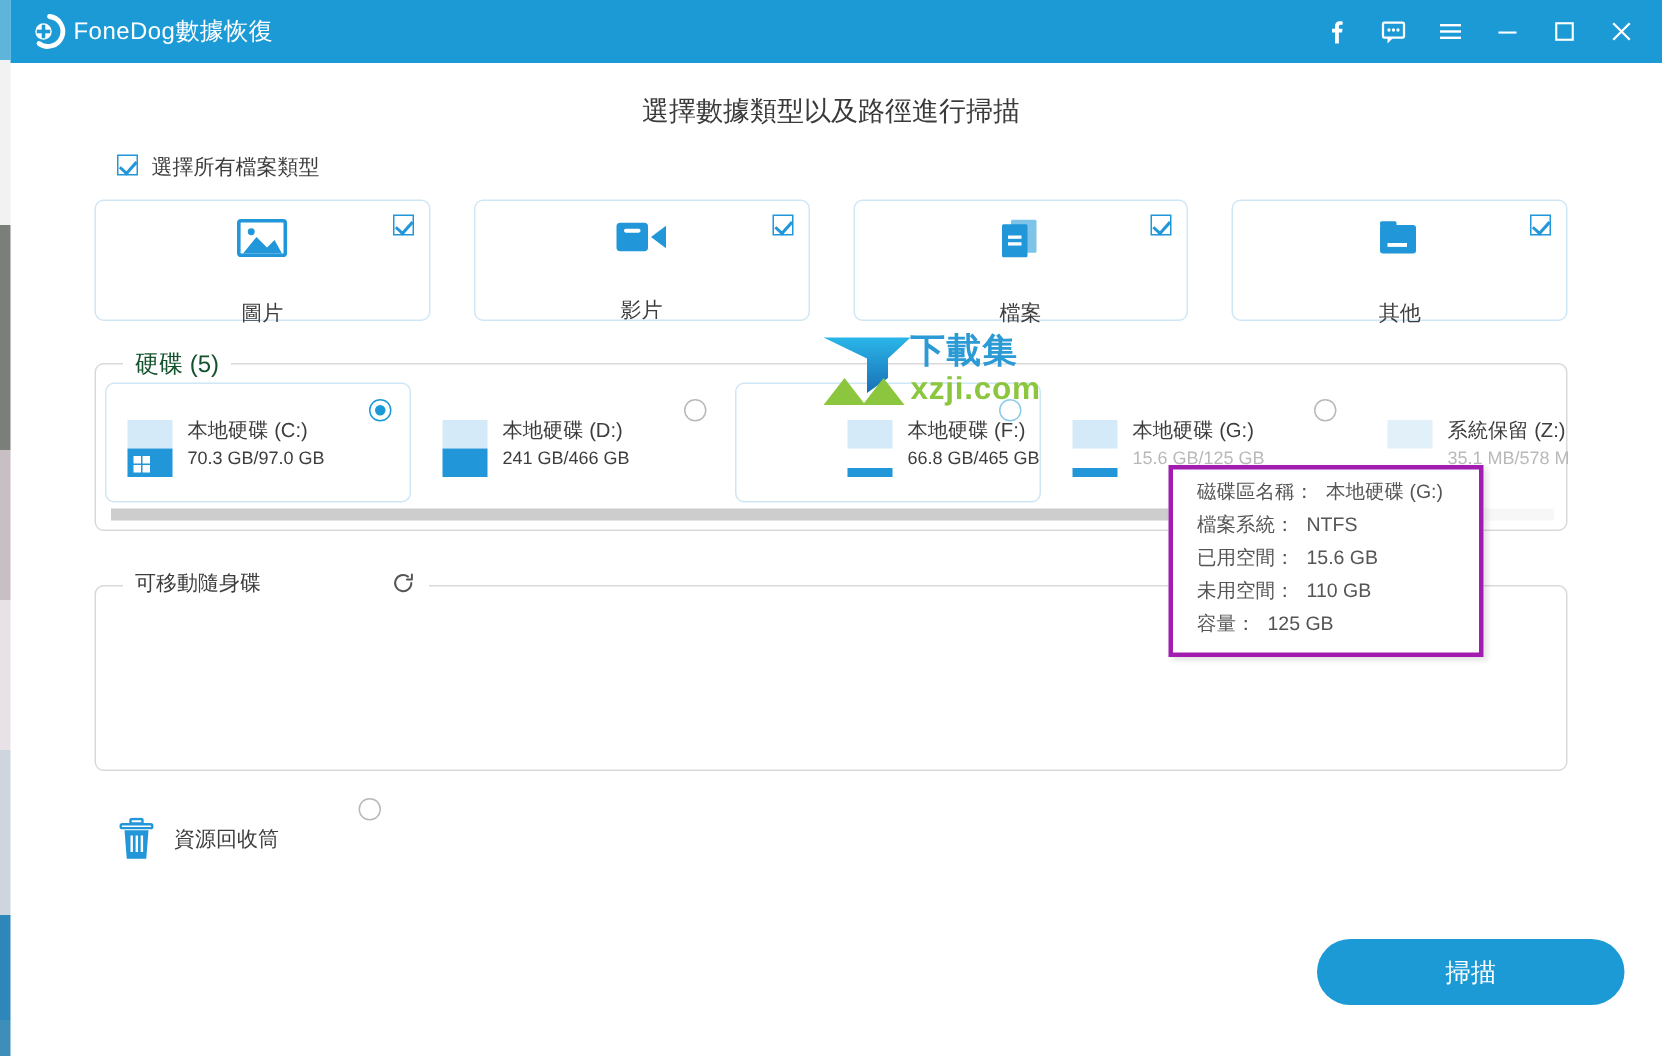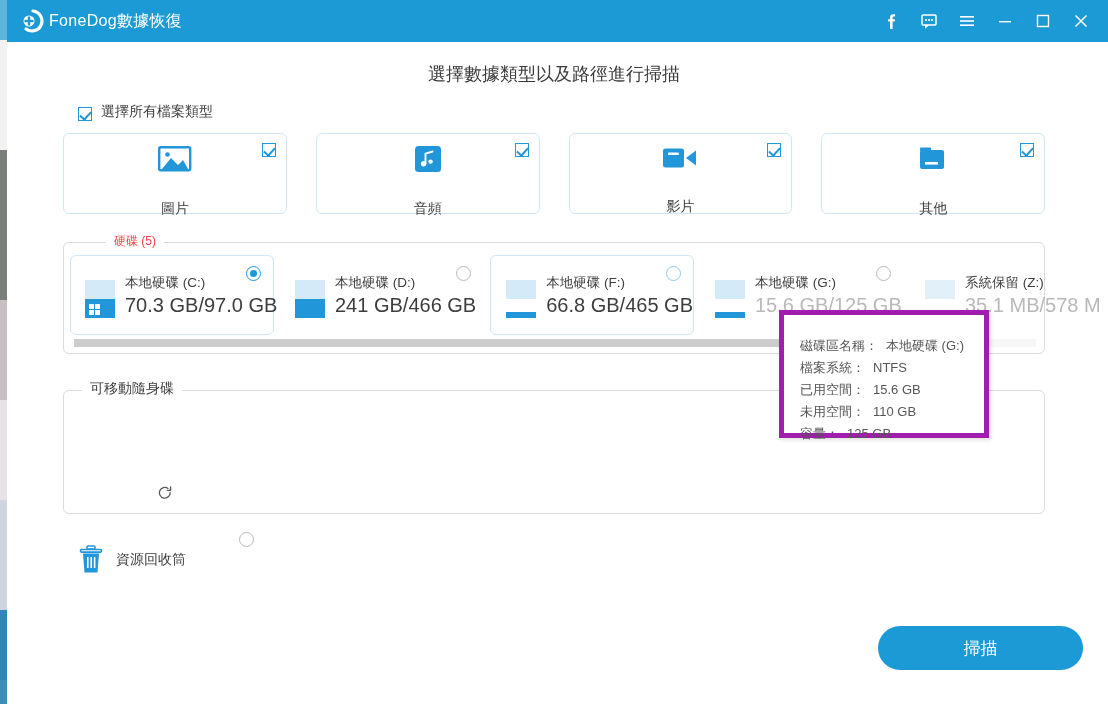--- a/index.html
+++ b/index.html
@@ -56,21 +56,21 @@
 
   
   .page-title {
     position: absolute; left: 0; right: 0; top: 62px;
     text-align: center; font-size: 18px; color: #3a3a3a;
   }
 
   
   .selectall {
     position: absolute; left: 78px; top: 103px;
-    display: flex; align-items: flex-end; gap: 9px;
+    display: flex; align-items: flex-start; gap: 9px;
   }
   .cbx {
     width: 14px; height: 14px; border: 1px solid #2196d8;
     background: #fff; position: relative; flex: 0 0 auto;
   }
   .cbx::after {
     content: ""; position: absolute;
     left: 3px; top: 1px; width: 5px; height: 9px;
     border: solid #2196d8; border-width: 0 2px 2px 0;
     transform: rotate(42deg);
@@ -106,26 +106,26 @@
 
   
   .group {
     position: absolute;
     border: 1px solid #d9d9d9; border-radius: 6px;
     background: #ffffff;
   }
   .group-legend {
     position: absolute; top: -10px; left: 18px;
     background: #ffffff; padding: 0 8px;
-    font-size: 12px; color: #ef4444; white-space: nowrap; margin-left: 24px;
+    font-size: 16px; color: #14532d; white-space: nowrap;
   }
   .group-legend-wide {
     position: absolute; top: -11px; left: 18px;
     background: #ffffff; padding: 0 8px;
-    display: flex; align-items: flex-end; gap: 86px; flex-direction: column;
+    display: flex; align-items: flex-start; gap: 86px;
   }
 
   #drives-group { left: 63px; top: 242px; width: 982px; height: 112px; }
   #removable-group { left: 63px; top: 390px; width: 982px; height: 124px; }
 
   
   .drive-strip {
     position: absolute; left: 6px; top: 12px;
     width: 970px; height: 80px;
     display: flex; gap: 0px;
@@ -150,21 +150,21 @@
   .drive-ico.midfill .bot { height: 8px; top: 30px; }
   .drive-ico .winglyph {
     position: absolute; left: 4px; bottom: 3px;
     width: 11px; height: 11px;
     display: grid; grid-template-columns: 1fr 1fr; grid-template-rows: 1fr 1fr;
     gap: 1.5px;
   }
   .drive-ico .winglyph i { background: #ffffff; display: block; }
   .drive-text { display: flex; flex-direction: column; gap: 2px; }
   .drive-name { font-size: 13.5px; color: #3d3d3d; white-space: nowrap; }
-  .drive-size { font-size: 20px; color: #3d3d3d; white-space: nowrap; }
+  .drive-size { font-size: 12px; color: #3d3d3d; white-space: nowrap; }
   .drive-name.dim, .drive-size.dim { color: #b9b9b9; }
   .radio {
     position: absolute; right: 12px; top: 10px;
     width: 15px; height: 15px; border-radius: 50%;
     border: 1px solid #b9b9b9; background: #fff;
   }
   .radio.on { border: 1px solid #1b9ad6; }
   .radio.on::after {
     content: ""; position: absolute; left: 3px; top: 3px;
     width: 7px; height: 7px; border-radius: 50%; background: #1b9ad6;
@@ -204,23 +204,23 @@
     background: #1b9ad6; color: #ffffff;
     display: flex; align-items: center; justify-content: center;
     font-size: 17px; border: none; cursor: pointer;
   }
 
   
   .tooltip {
     position: absolute; left: 779px; top: 310px;
     width: 210px; height: 128px;
     background: #ffffff;
-    border: 5px solid #a21caf;
+    border: 3px solid #a21caf;
     box-shadow: 2px 2px 4px rgba(0,0,0,.12);
-    padding: 20px 0 0 16px;
+    padding: 4px 0 0 16px;
   }
   .tt-row { display: flex; font-size: 13px; color: #555; line-height: 22px; white-space: nowrap; }
   .tt-key { }
   .tt-val { margin-left: 8px; }
 
   
   .watermark {
     position: absolute; left: 545px; top: 222px;
     width: 150px; height: 60px; pointer-events: none;
   }
@@ -312,46 +312,46 @@
       <span class="type-icon">
         <svg width="34" height="28" viewBox="0 0 34 28">
           <rect x="1.2" y="2.2" width="31" height="23" rx="1.5" fill="none" stroke="#2196d8" stroke-width="2.4"></rect>
           <circle cx="9.5" cy="9.5" r="2.3" fill="#2196d8"></circle>
           <path d="M4 24 L13 13 L20 20 L25 15 L30 24 Z" fill="#2196d8"></path>
         </svg>
       </span>
       <span class="type-label">圖片</span>
     </div>
 
-    <div class="type-card">
-      <span class="cbx2"></span>
-      <span class="type-icon">
-        <svg width="28" height="28" viewBox="0 0 28 28">
-          <rect x="1" y="1" width="26" height="26" rx="3.5" fill="#2196d8"></rect>
-          <path d="M18.5 6.5 L11.5 8.6 L11.5 18.2" fill="none" stroke="#ffffff" stroke-width="1.9" stroke-linecap="round"></path>
-          <circle cx="9.6" cy="18.8" r="2.7" fill="#ffffff"></circle>
-          <circle cx="16.6" cy="16.6" r="2.2" fill="#ffffff"></circle>
-        </svg>
-      </span>
-      <span class="type-label">音頻</span>
-    </div>
 
     <div class="type-card">
       <span class="cbx2"></span>
       <span class="type-icon">
         <svg width="36" height="26" viewBox="0 0 36 26">
           <rect x="1" y="3.5" width="21" height="19" rx="2.5" fill="#2196d8"></rect>
           <rect x="6" y="7.5" width="11" height="2.6" rx="1.2" fill="#ffffff"></rect>
           <path d="M24 13 L34 5.5 L34 20.5 Z" fill="#2196d8"></path>
         </svg>
       </span>
       <span class="type-label">影片</span>
     </div>
 
 
+    <div class="type-card">
+      <span class="cbx2"></span>
+      <span class="type-icon">
+        <svg width="30" height="28" viewBox="0 0 30 28">
+          <rect x="9" y="1.5" width="17" height="22" rx="1" fill="#7dc4e8"></rect>
+          <rect x="3" y="4.5" width="17" height="22" rx="1" fill="#2196d8"></rect>
+          <rect x="7" y="12" width="9" height="2.2" fill="#ffffff"></rect>
+          <rect x="7" y="16.5" width="9" height="2.2" fill="#ffffff"></rect>
+        </svg>
+      </span>
+      <span class="type-label">檔案</span>
+    </div>
 
     <div class="type-card">
       <span class="cbx2"></span>
       <span class="type-icon">
         <svg width="30" height="28" viewBox="0 0 30 28">
           <rect x="2" y="2.5" width="11" height="3.5" rx="1" fill="#2196d8"></rect>
           <rect x="2" y="5" width="24" height="19" rx="2" fill="#2196d8"></rect>
           <rect x="7" y="17" width="13" height="2.6" fill="#ffffff"></rect>
         </svg>
       </span>
@@ -480,16 +480,31 @@
     <div class="tt-row">
       <span class="tt-key">未用空間：</span>
       <span class="tt-val">110 GB</span>
     </div>
     <div class="tt-row">
       <span class="tt-key">容量：</span>
       <span class="tt-val">125 GB</span>
     </div>
   </div>
 
+  <div class="watermark">
+    <svg width="70" height="58" viewBox="0 0 70 58">
+      <defs>
+        <linearGradient id="wmg1" x1="0" y1="0" x2="0" y2="1">
+          <stop offset="0" stop-color="#29b6e8"></stop>
+          <stop offset="1" stop-color="#1a6fb5"></stop>
+        </linearGradient>
+      </defs>
+      <path d="M4 3 L62 3 L47 17 L47 30 L33 40 L33 17 Z" fill="url(#wmg1)"></path>
+      <path d="M4 48 L18 30 L32 48 Z" fill="#8cc63f"></path>
+      <path d="M30 48 L44 30 L58 48 Z" fill="#8cc63f"></path>
+    </svg>
+    <span class="wm-text-top">下載集</span>
+    <span class="wm-text-bot">xzji.com</span>
+  </div>
 
   <button class="scan-btn">掃描</button>
 
 </div>
 
 </body></html>

